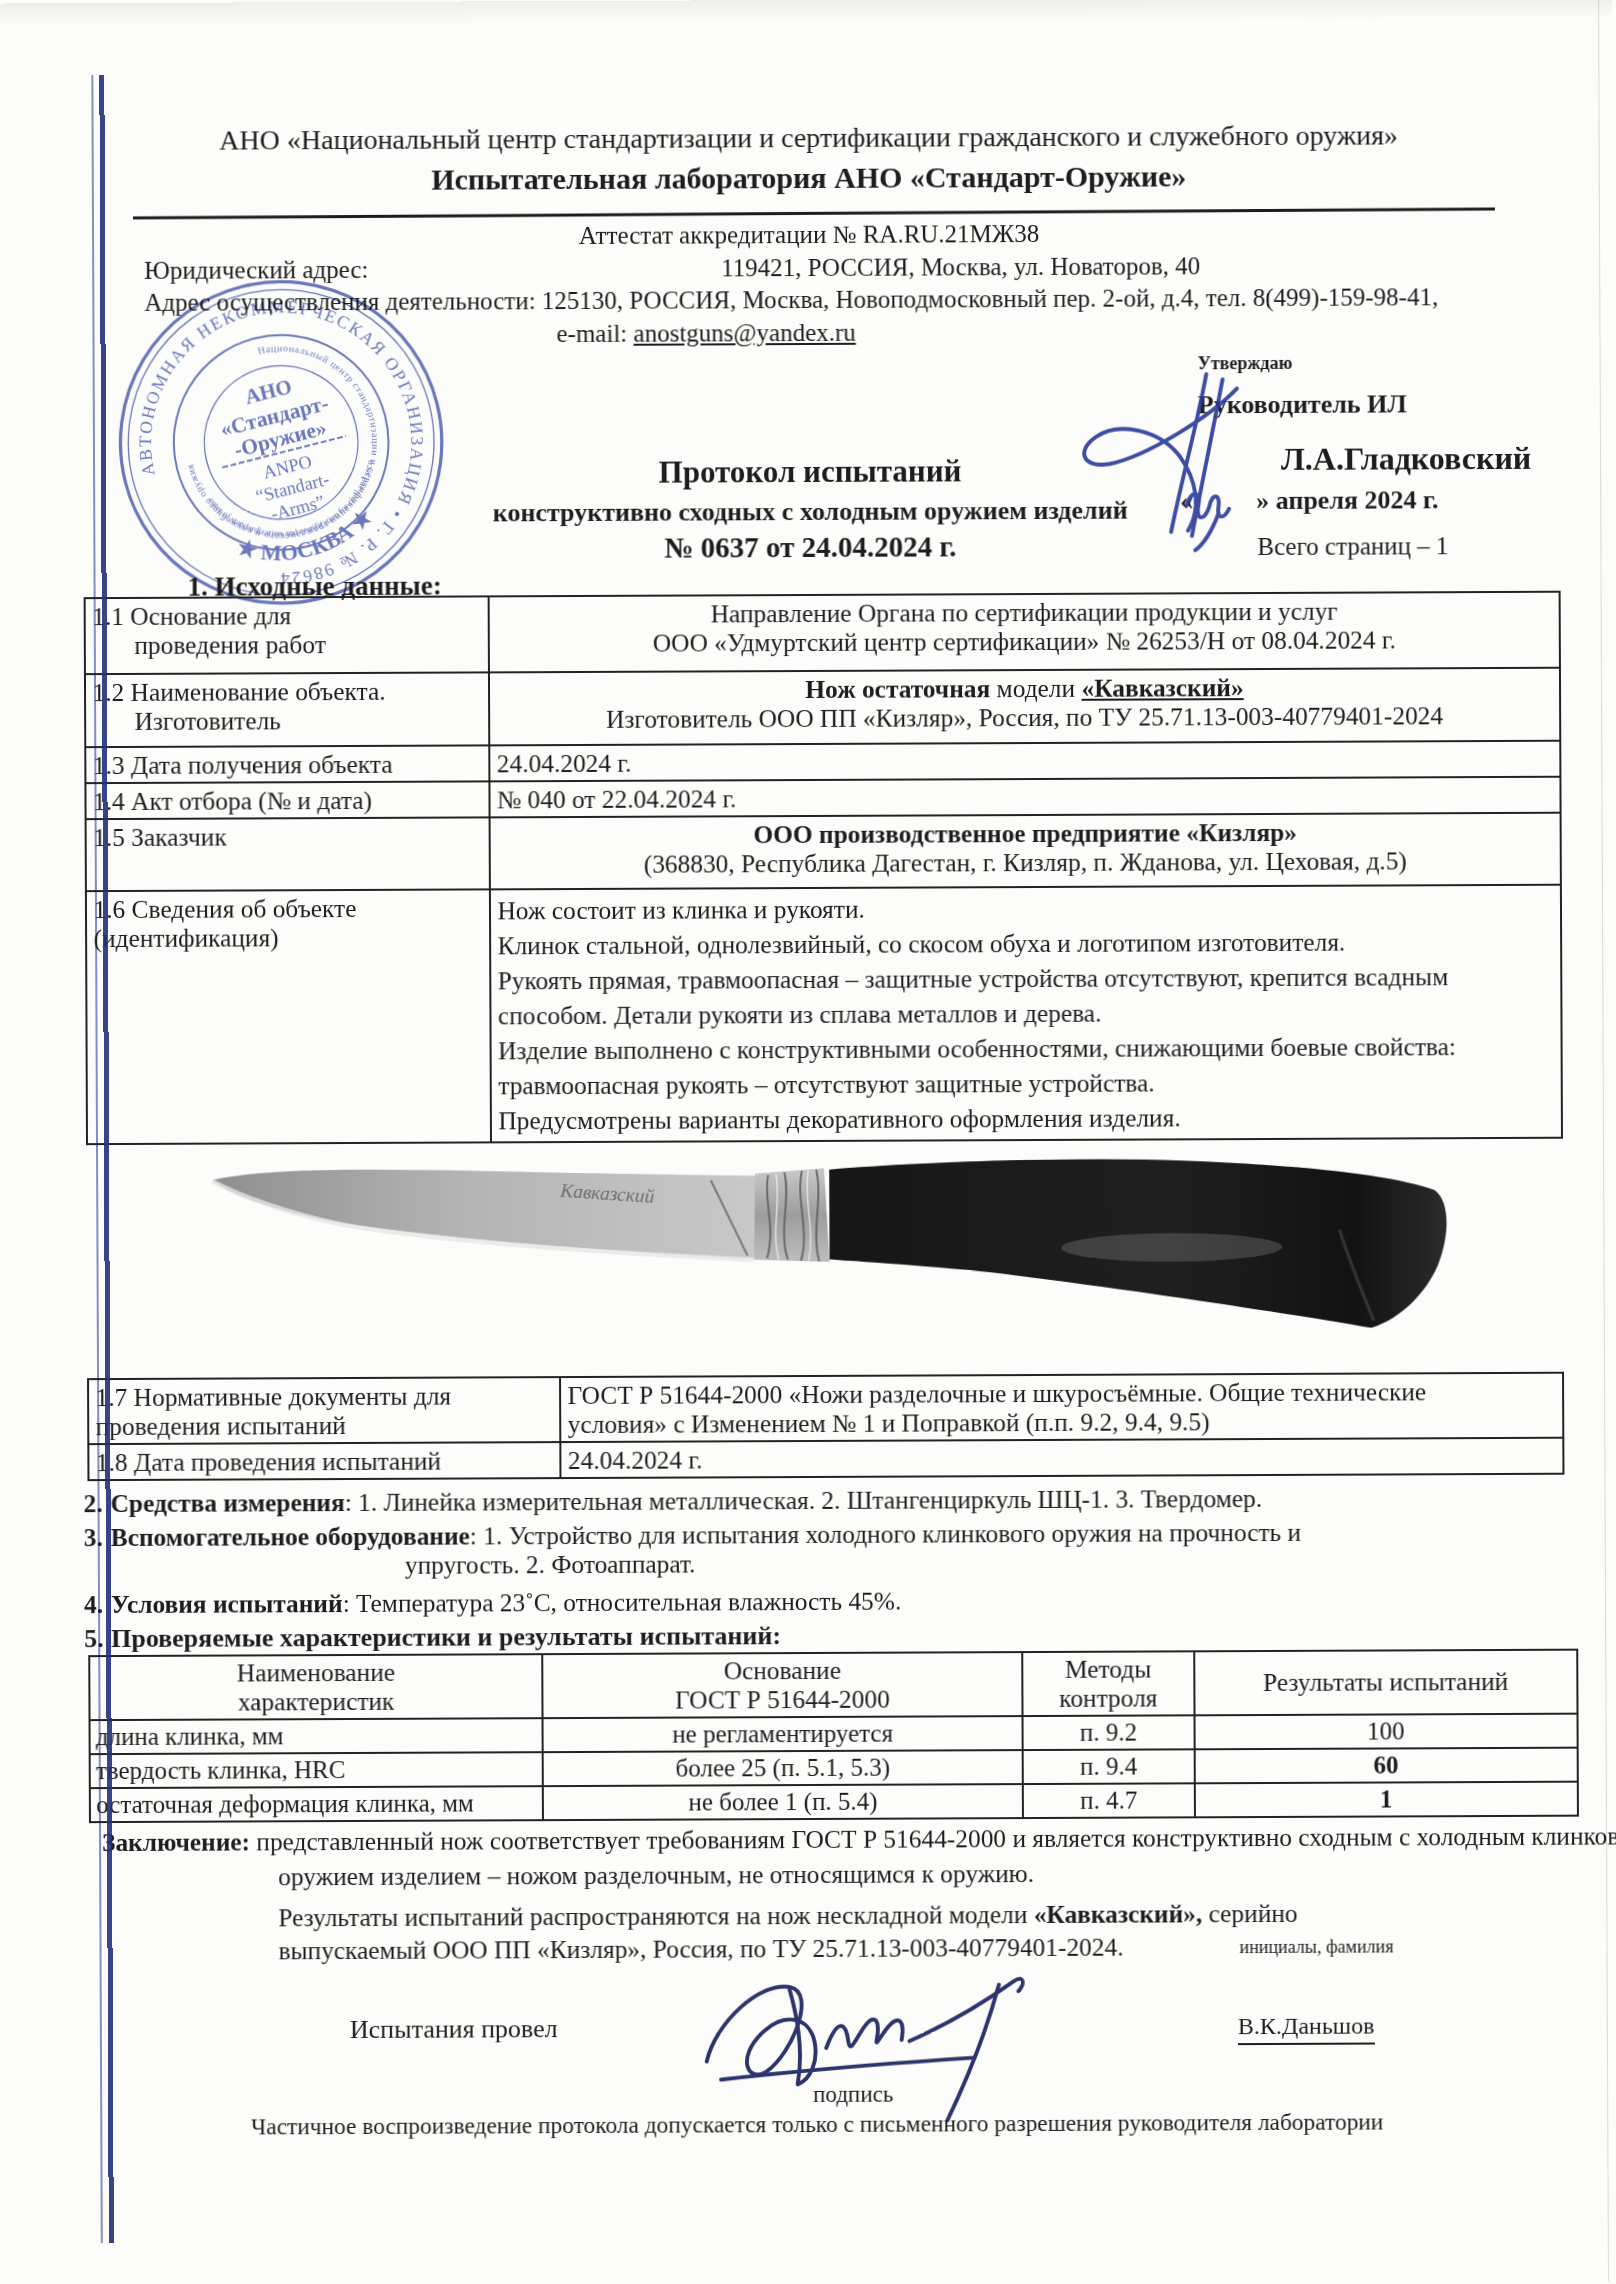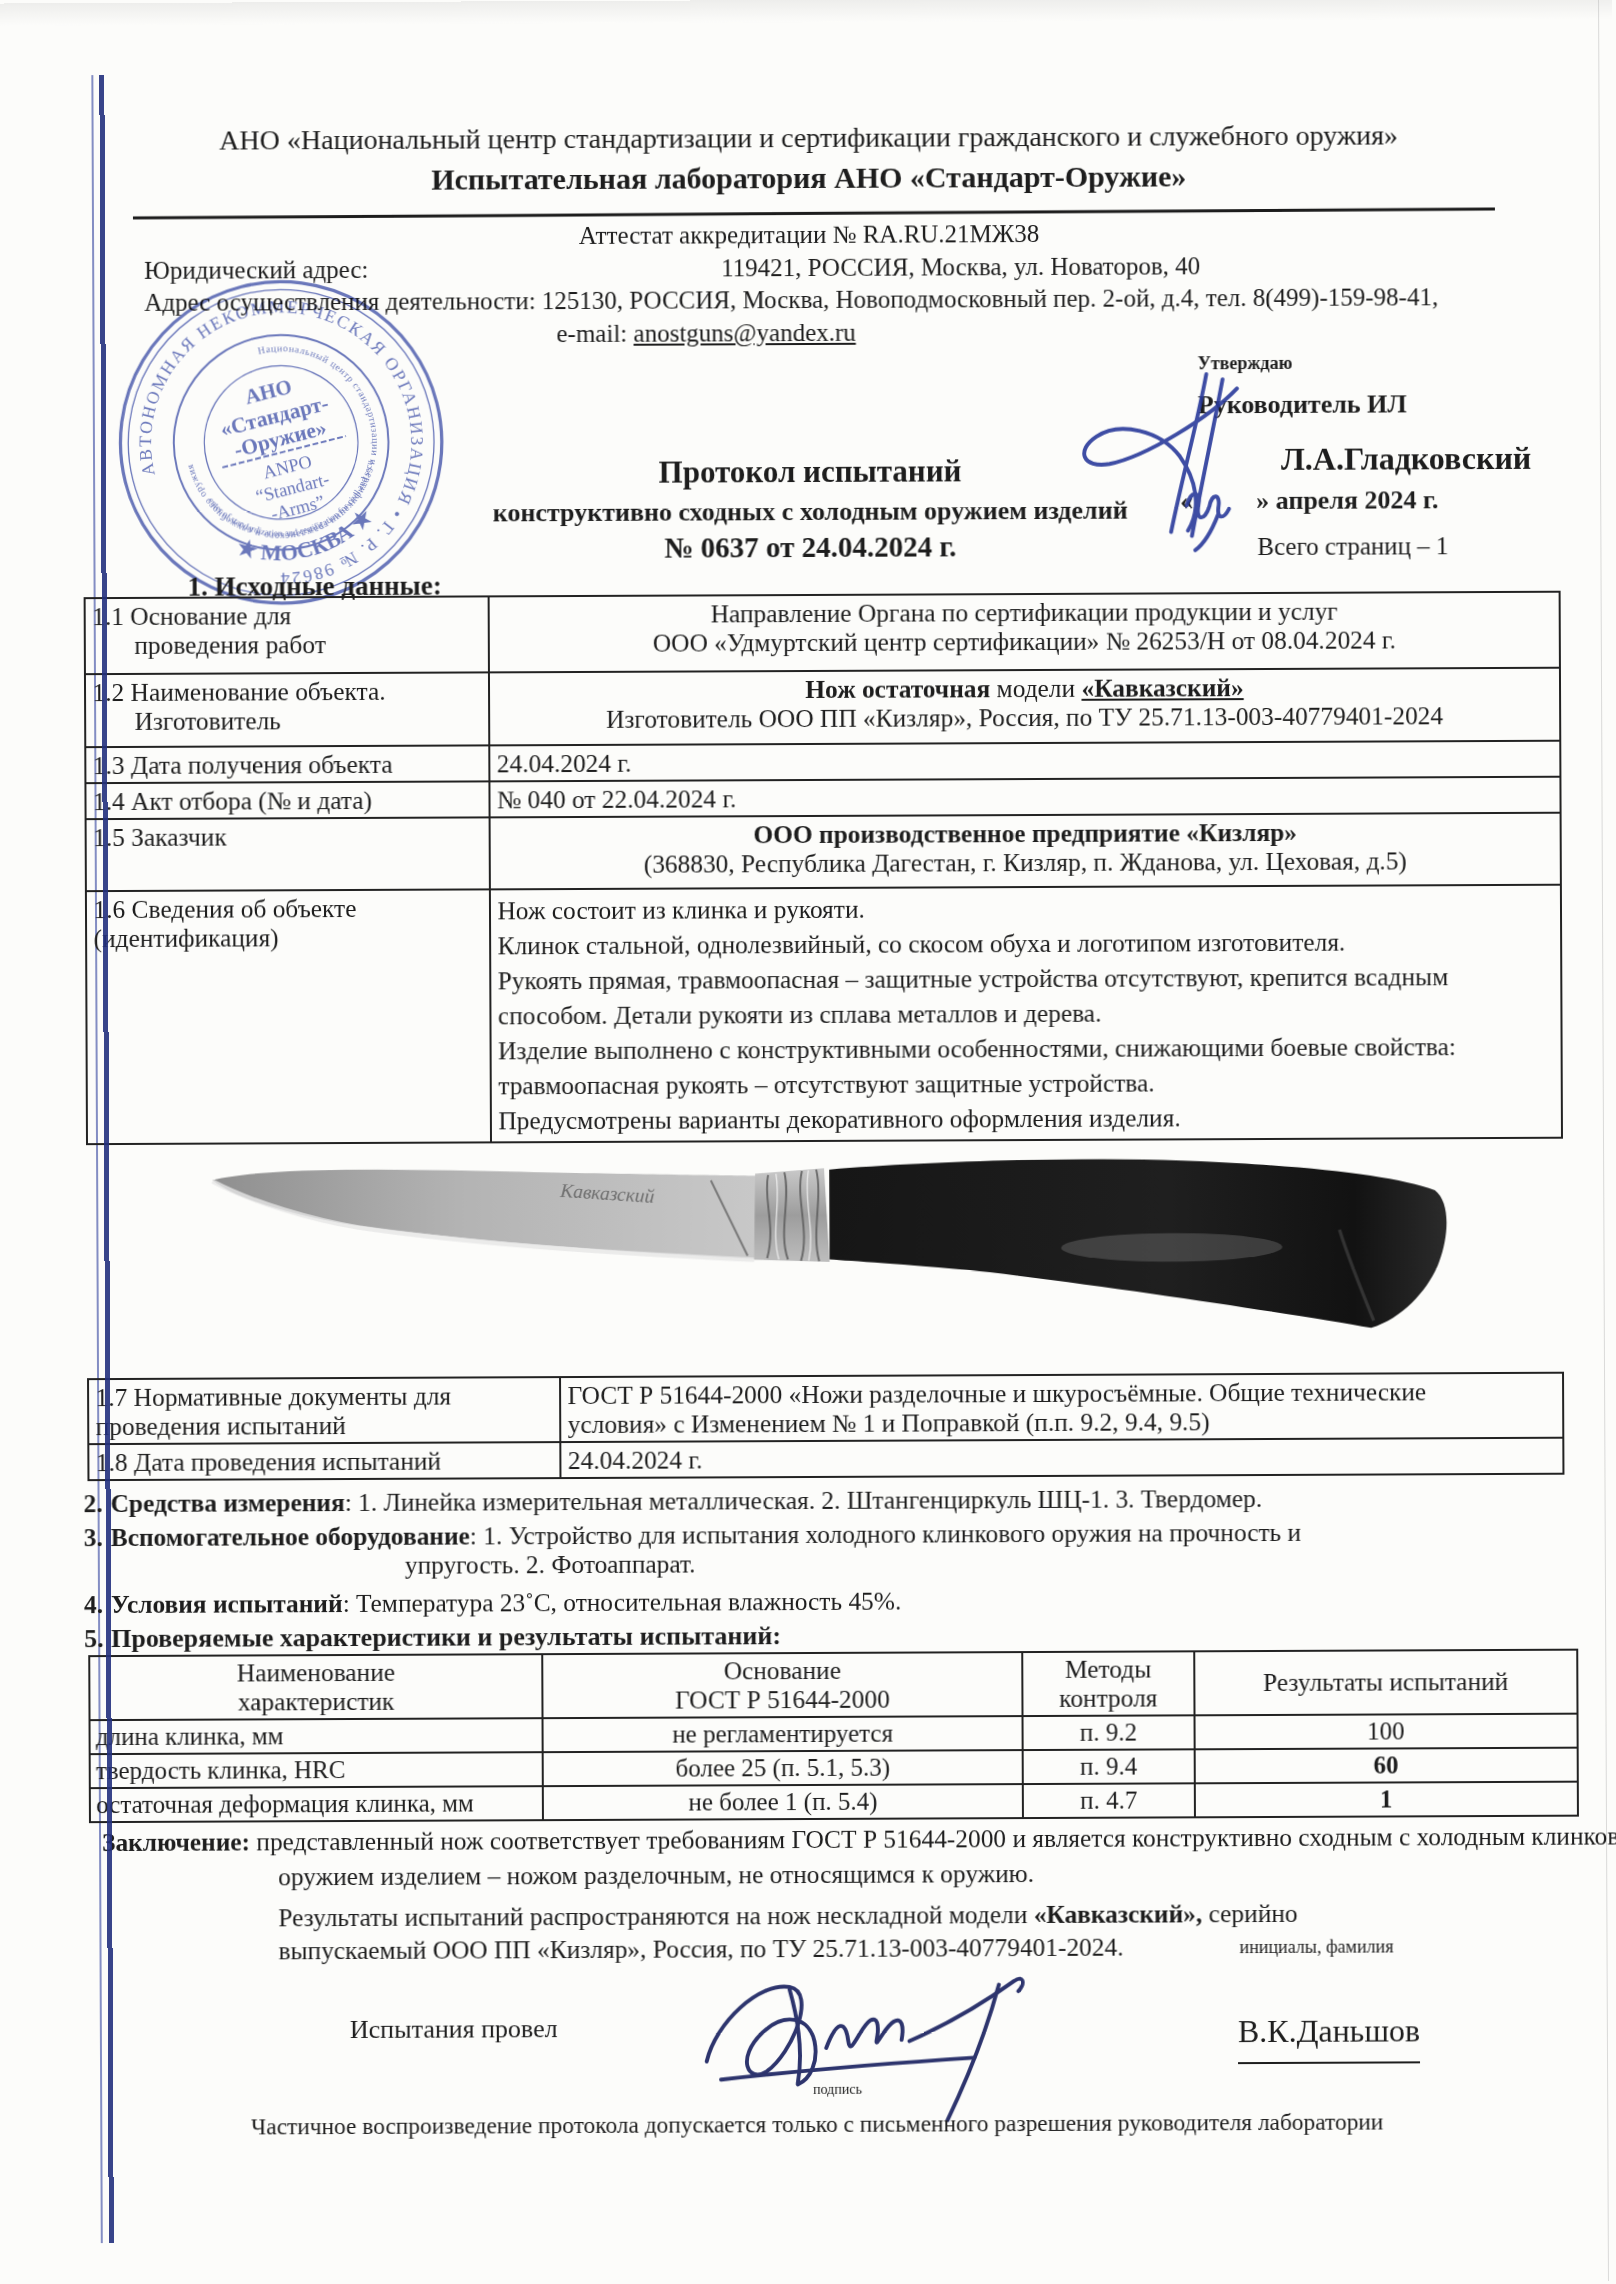--- a/index.html
+++ b/index.html
@@ -55,22 +55,22 @@
   #t3 td{border:2px solid #222;font-size:25px;padding:1.3px 5.2px;vertical-align:middle;}
   #t3 .col1{width:441px;} #t3 .col2{width:467px;} #t3 .col3{width:160px;} #t3 .col4{width:370px;}
   #t3 .hdr td{text-align:center;height:59px;font-size:25.4px;}
   #t3 .r{height:34px;}
   
   .concl1{top:1822px;left:99px;width:1406px;font-size:25.4px;line-height:35px;padding-left:176px;text-indent:-176px;}
   .concl2{top:1899px;left:275px;width:1107px;font-size:25.4px;line-height:33px;}
   
   .performed{top:2013px;left:346px;font-size:26px;}
   #sig2{top:1944px;left:671px;width:378px;height:195px;}
-  .sig-caption{top:2082px;left:809px;font-size:14px;}
-  .who-name{top:2015px;left:1234px;font-size:32px;border-bottom:2px solid #1d1d1d;padding-bottom:12px;}
+  .sig-caption{top:2082px;left:809px;font-size:23px;}
+  .who-name{top:2015px;left:1234px;font-size:24px;border-bottom:2px solid #1d1d1d;padding-bottom:3px;}
   .who-caption{top:1939px;left:1236px;font-size:18px;}
   .footer-note{top:2111px;left:87px;width:1452px;font-size:23.4px;}
   
   .mline1{left:96px;top:72px;height:2168px;width:2px;background:#5b68b0;opacity:.75;}
   .mline2{left:104px;top:72px;height:2168px;width:4.6px;background:#22307d;opacity:.9;z-index:5;}
   .edge-r{left:1603px;top:0;height:2284px;width:1.3px;background:#bdbdbd;opacity:.55;}
   .topnoise{left:0;top:0;width:1617px;height:22px;background:linear-gradient(#ececea,#fcfcfa);opacity:.9;}
   #stamp{top:273px;left:117px;width:335px;height:335px;mix-blend-mode:multiply;}
   #sig1{top:359px;left:1050px;width:241px;height:202px;}
   svg{overflow:visible;}

